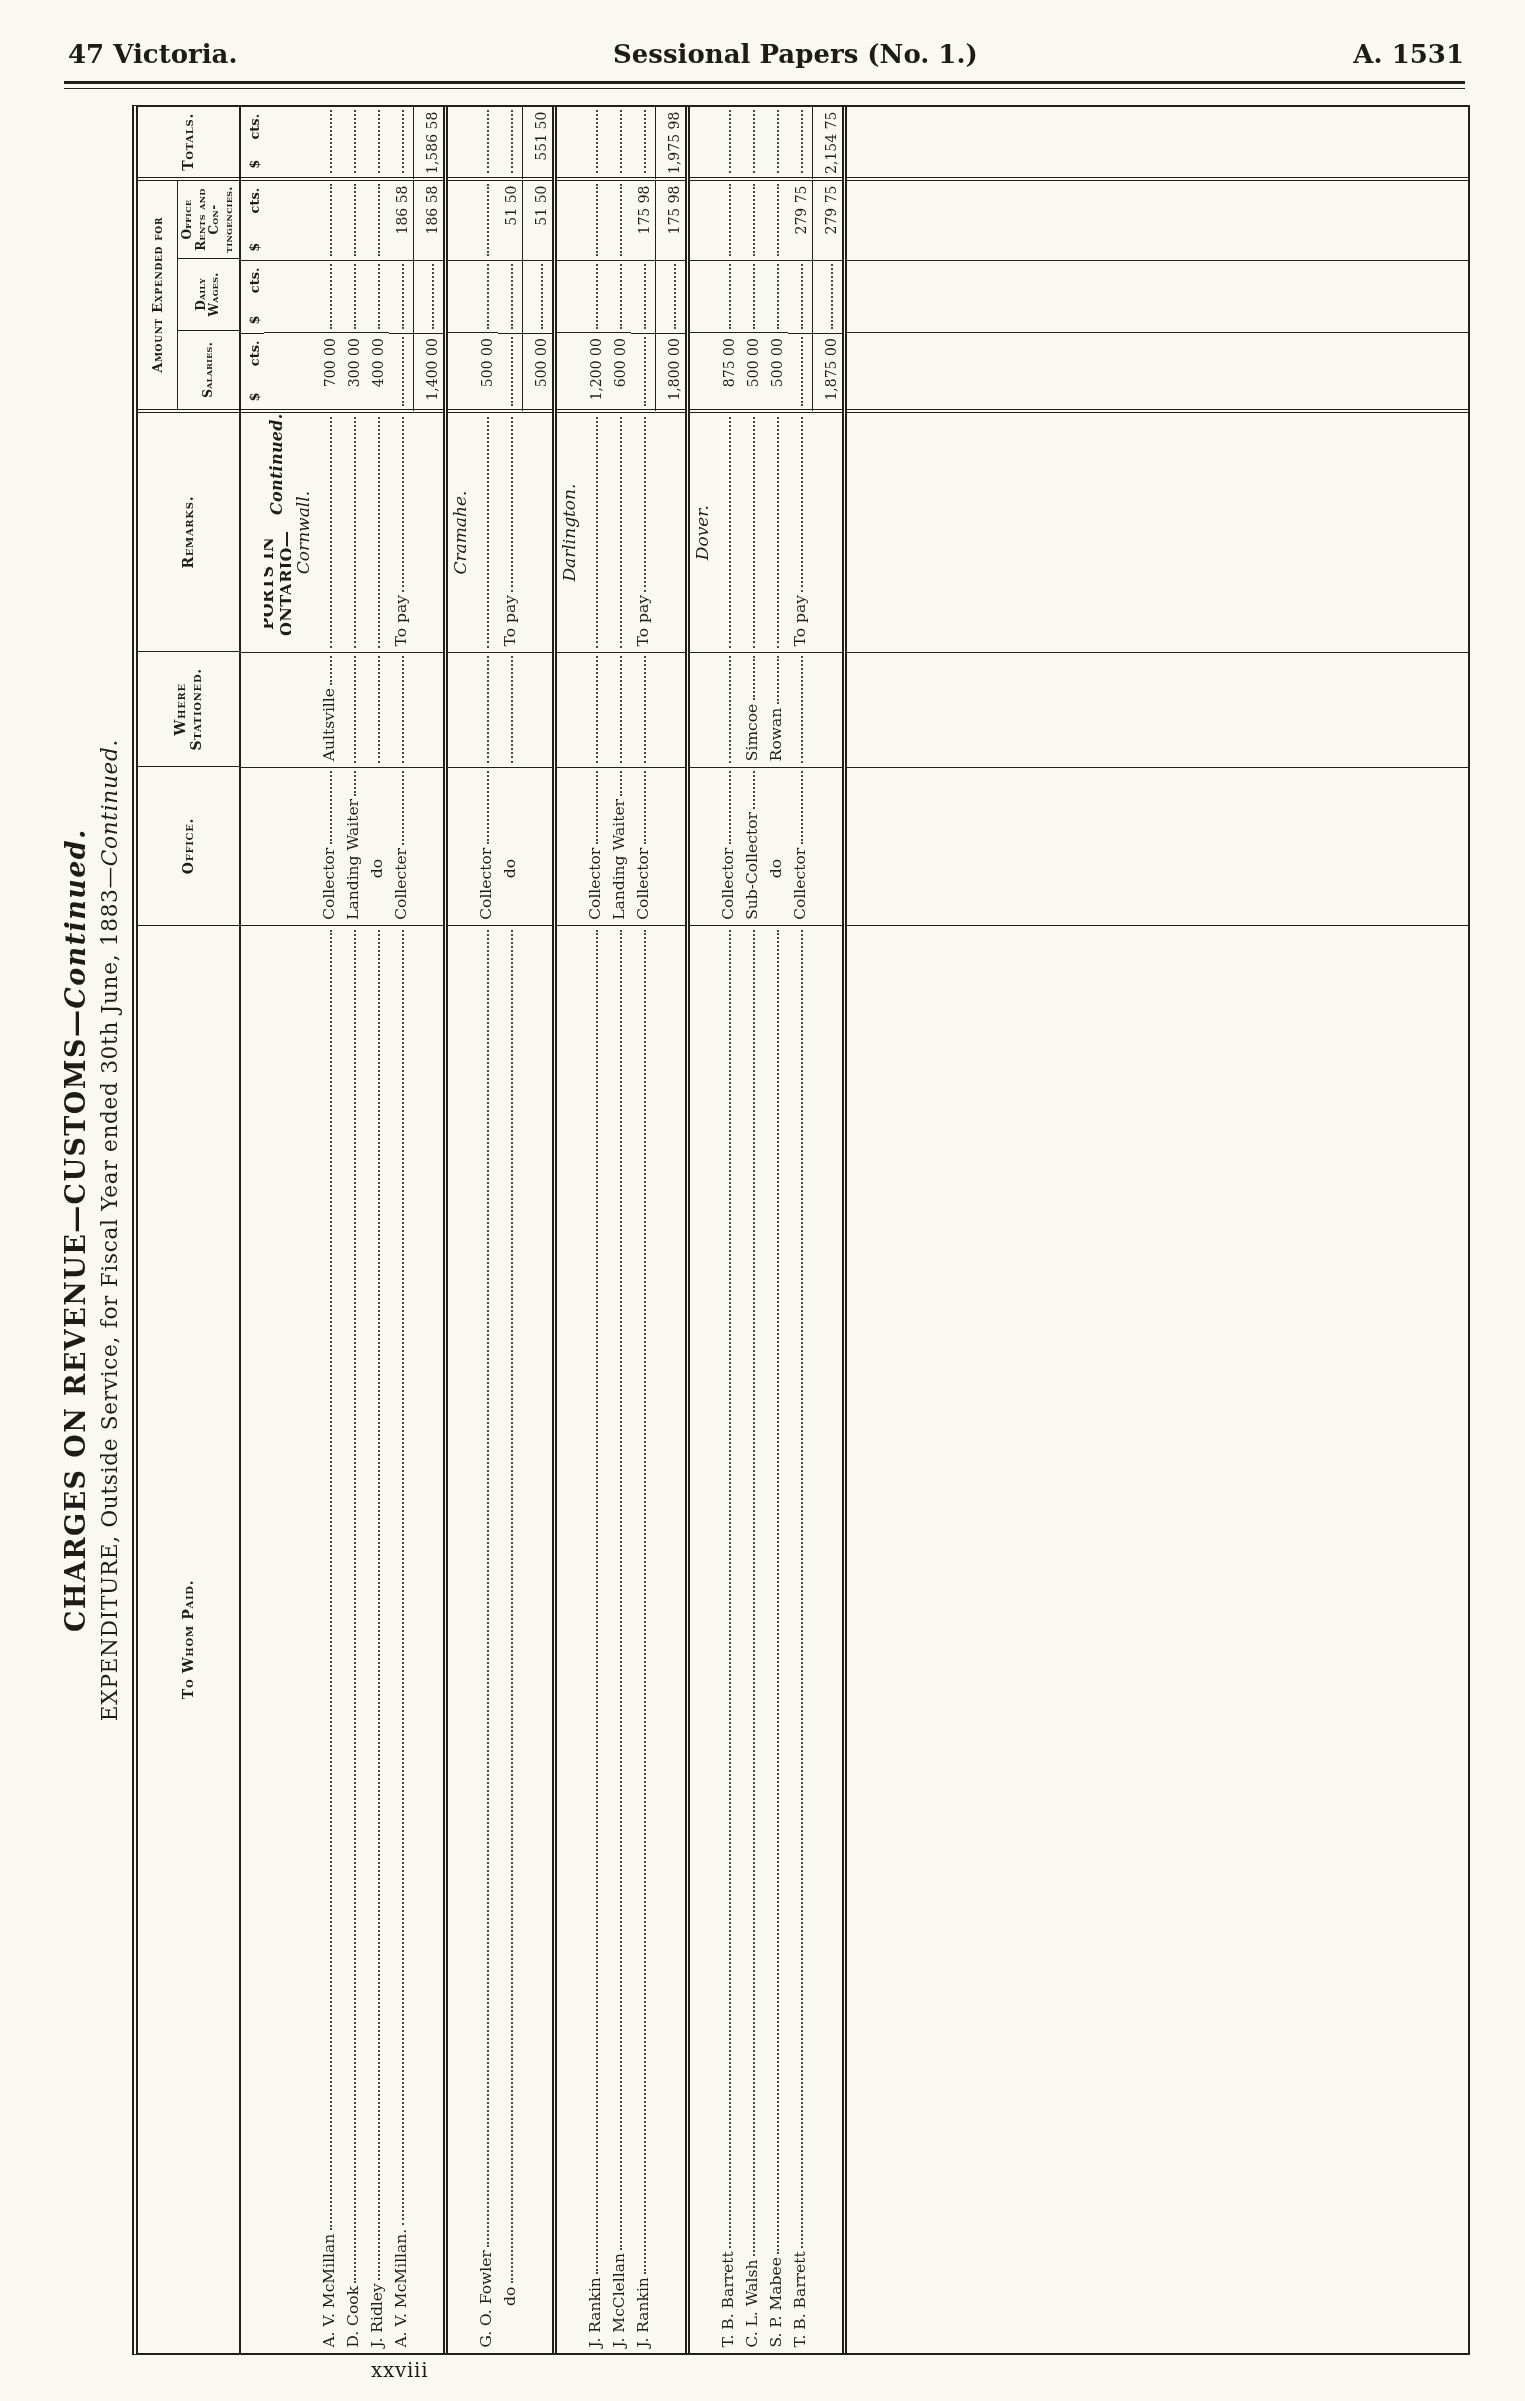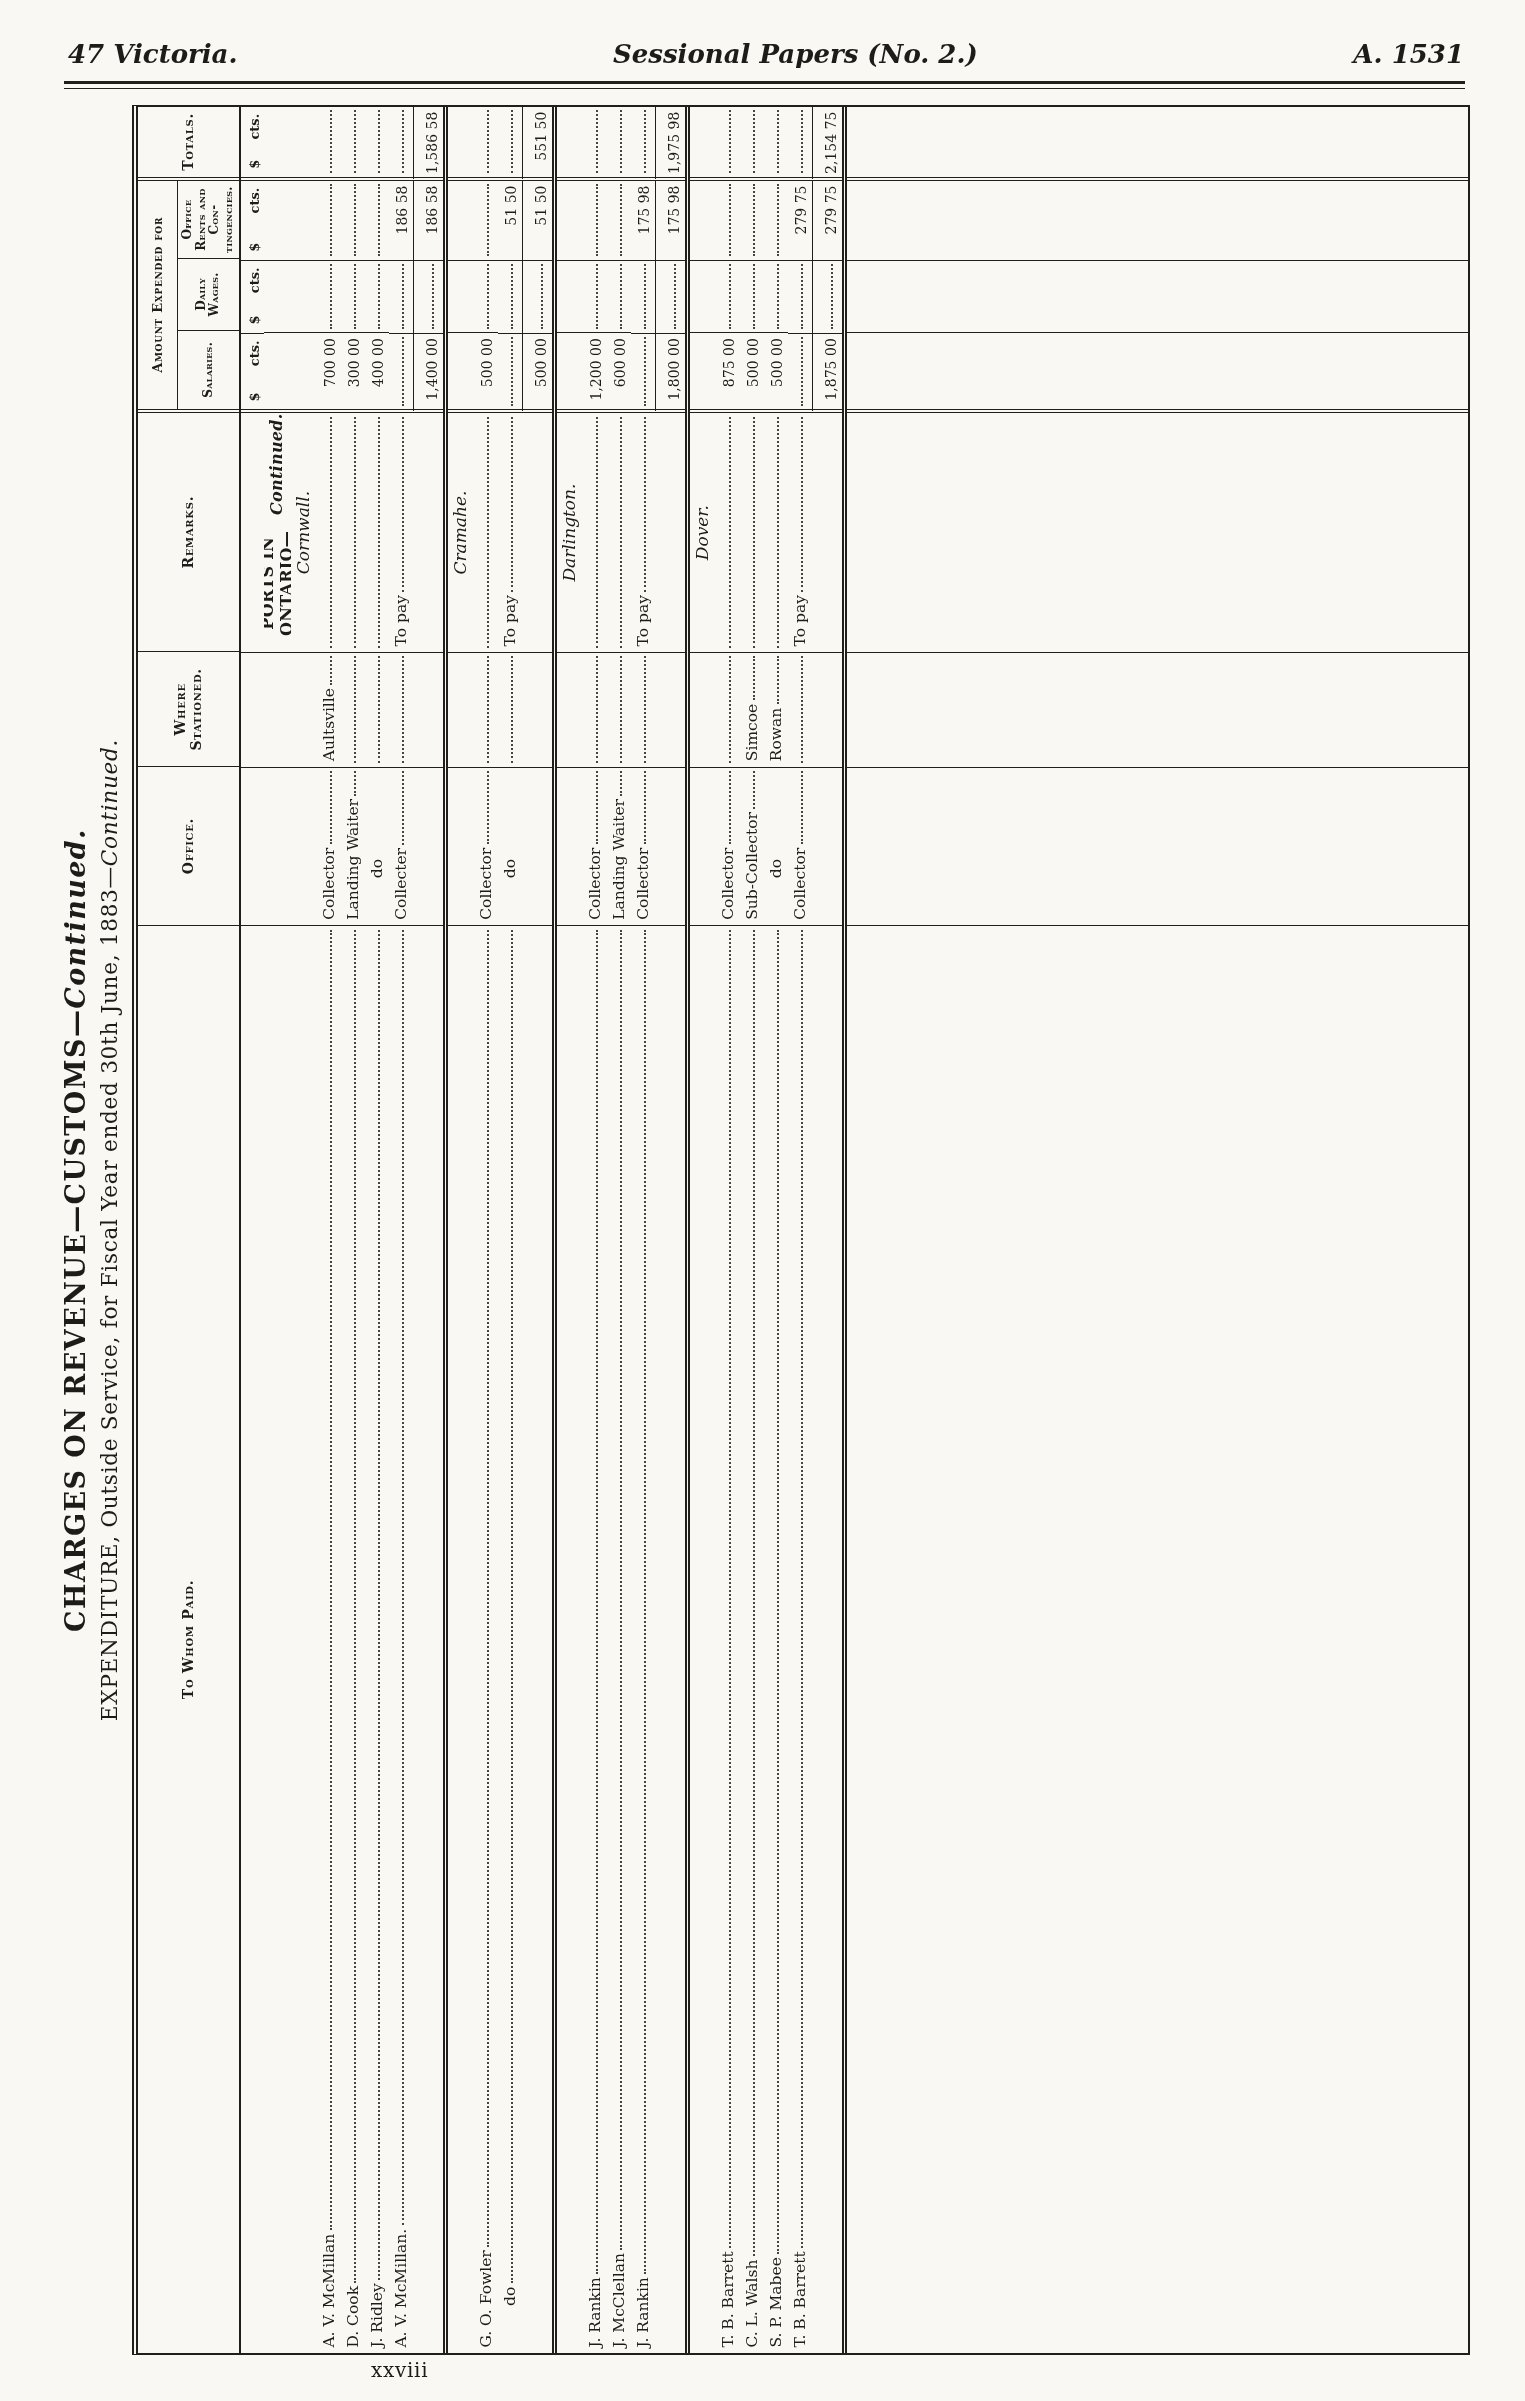--- a/index.html
+++ b/index.html
@@ -1,21 +1,21 @@
 <!DOCTYPE html>
 <html style="font-size:10.8px"><head>
 <meta charset="utf-8">
 <style>
   html,body{margin:0;padding:0;background:#d8d4cb;}
   .page{position:relative;width:1526px;height:2401px;background:#faf8f2;overflow:hidden;
         font-family:"DejaVu Serif","Liberation Serif",serif;color:#1e1c19;}
 
   
   .running-head{position:absolute;left:68px;right:62px;top:39px;display:flex;
-                justify-content:space-between;align-items:flex-end;font-weight:bold;font-size:26px;font-style:italic;}
+                justify-content:space-between;align-items:flex-end;font-weight:bold;font-size:26px;}
   .head-rule{position:absolute;left:64px;right:61px;top:81px;height:4px;
              border-top:3.4px solid #221f1b;border-bottom:1.4px solid #221f1b;}
 
   
   .rotated{position:absolute;left:61px;top:95px;width:2270px;height:1419px;
            transform-origin:0 0;transform:translateY(2270px) rotate(-90deg);}
 
   .title-block{width:2270px;text-align:center;}
   .t1{font-size:27px;font-weight:bold;letter-spacing:1.4px;line-height:1.1;}
   .t2{font-size:21.6px;margin-top:6.8px;letter-spacing:0.7px;}
@@ -70,21 +70,21 @@
 
   .sig{position:absolute;left:339px;top:2358px;font-size:20px;letter-spacing:0.7px;margin-left:32px;}
 </style>
 </head>
 <body>
 
 <div class="page">
 
   <div class="running-head">
     <span>47 Victoria.</span>
-    <span>Sessional Papers (No. 2.)</span>
+    <span>Sessional Papers (No. 1.)</span>
     <span>A. 1531</span>
   </div>
   <div class="head-rule"></div>
 
   <div class="rotated">
 
     <div class="title-block">
       <div class="t1">
         <span>CHARGES ON REVENUE—CUSTOMS—</span><span class="it">Continued.</span>
       </div>

